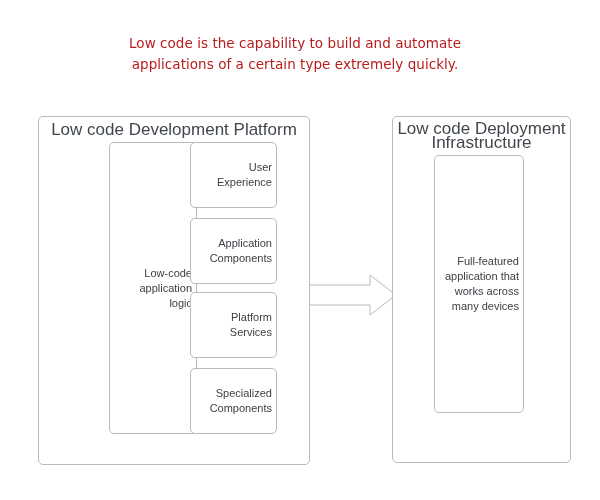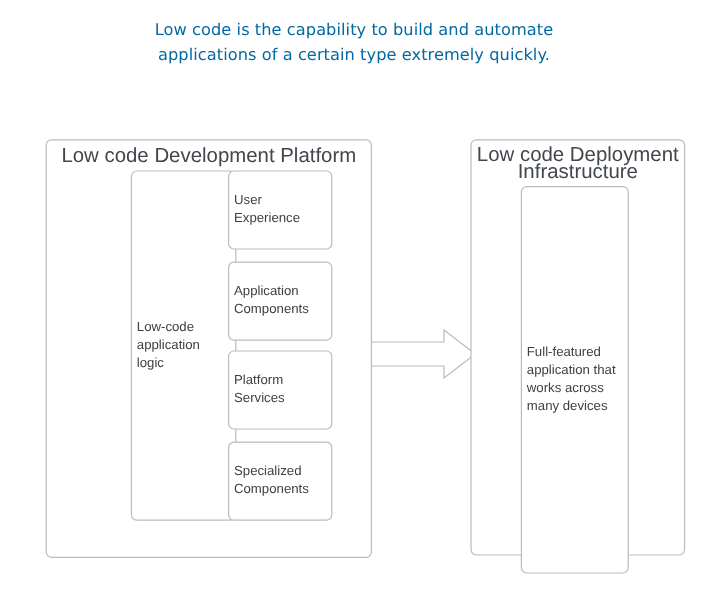--- a/index.html
+++ b/index.html
@@ -19,27 +19,27 @@
 
   .canvas {
     position: absolute;
     inset: 0;
   }
 
   
   .title {
     position: absolute;
     left: 95px;
-    top: 15px;
+    top: 33px;
     width: 400px;
     text-align: center;
     font-family: "DejaVu Sans", sans-serif;
     font-size: 13.5px;
     line-height: 21px;
-    color: #0369a1;
+    color: #b91c1c;
     letter-spacing: 0.05px;
     white-space: pre-line;
   }
 
   
   .box {
     position: absolute;
     box-sizing: border-box;
     border: 1px solid #b6bcc2;
     border-radius: 5px;
@@ -57,21 +57,21 @@
     color: #41474d;
     white-space: pre-line;
   }
 
   .box-label {
     position: absolute;
     left: 4px;
     right: 4px;
     top: 50%;
     transform: translateY(-50%);
-    text-align: left;
+    text-align: right;
     font-family: "Liberation Sans", sans-serif;
     font-size: 11px;
     line-height: 15px;
     color: #3c4146;
     white-space: pre-line;
   }
 
   
   #platform-container {
     left: 38px;
@@ -110,21 +110,21 @@
   #ux-box        { top: 142px; }
   #appcomp-box   { top: 218px; }
   #platsvc-box   { top: 292px; }
   #speccomp-box  { top: 368px; }
 
   
   #fullapp-box {
     left: 434px;
     top: 155px;
     width: 90px;
-    height: 323px;
+    height: 258px;
   }
 
   
   #flow-arrow {
     position: absolute;
     left: 308px;
     top: 270px;
     width: 92px;
     height: 50px;
   }

